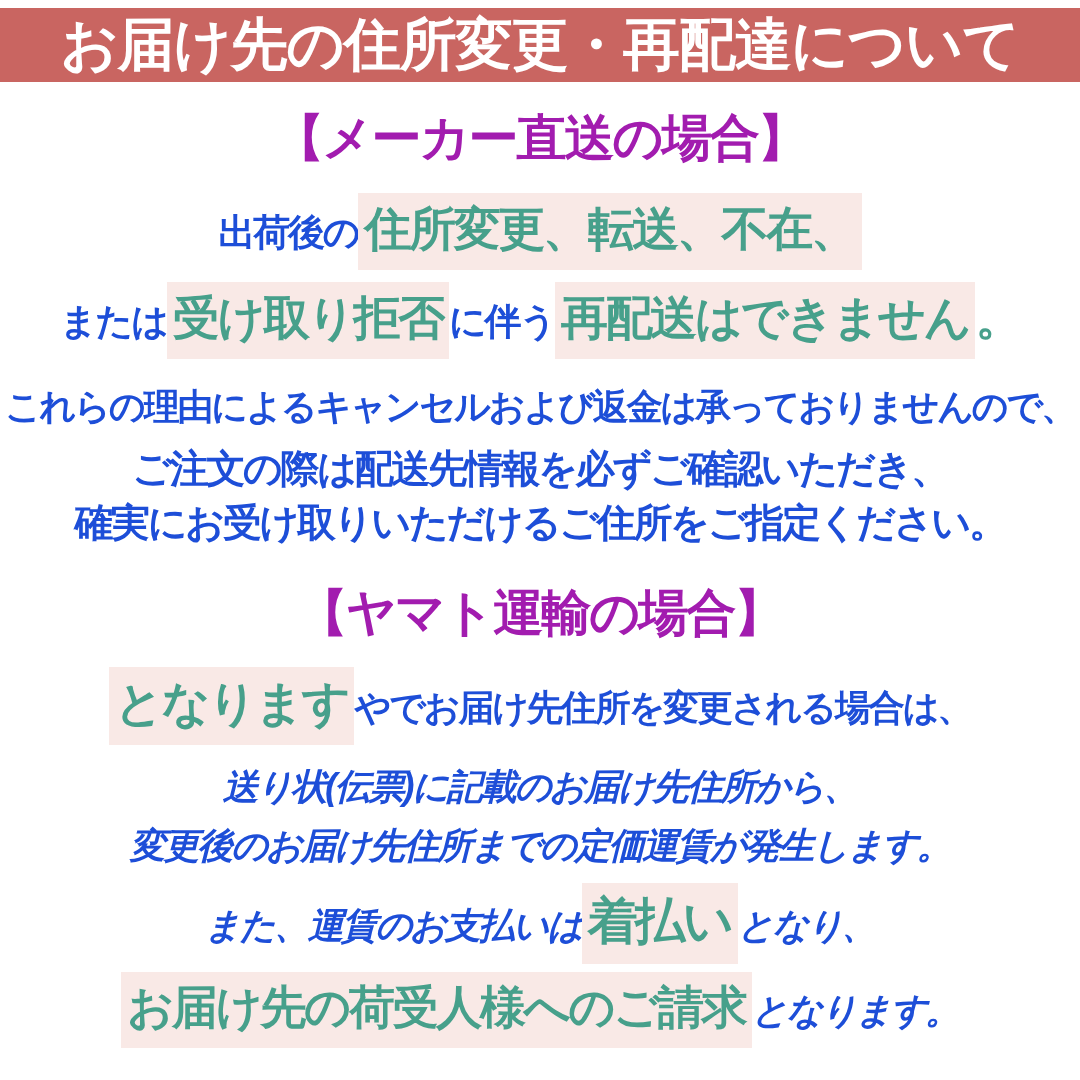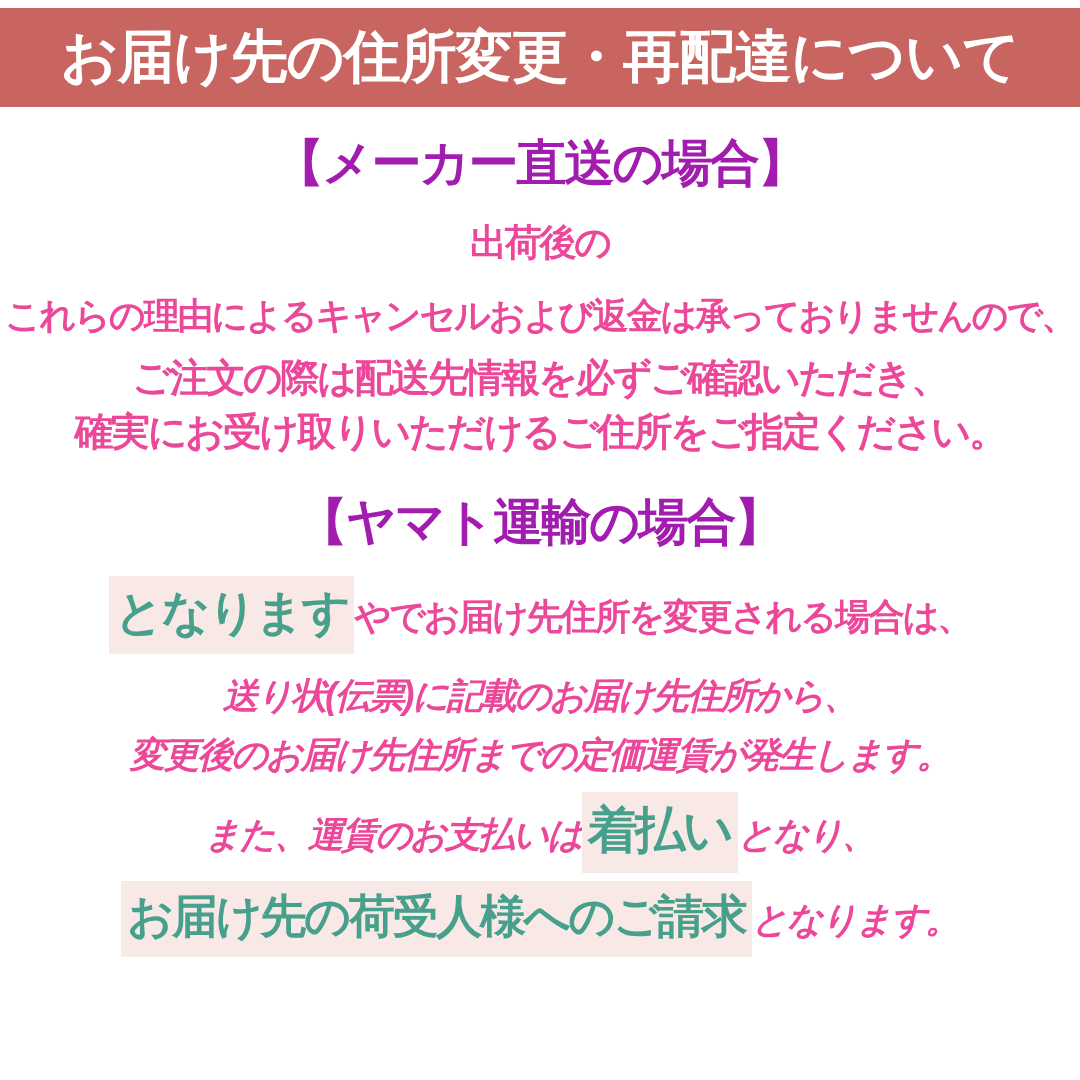--- a/index.html
+++ b/index.html
@@ -15,21 +15,21 @@
     background: #ffffff;
     overflow: hidden;
     display: flex;
     flex-direction: column;
     align-items: center;
   }
   
   .banner {
     margin-top: 8px;
     width: 1080px;
-    height: 99px;
+    height: 74px;
     background: #c96561;
     display: flex;
     align-items: center;
     justify-content: center;
     flex: 0 0 auto;
   }
   .banner-title {
     margin: 0;
     color: #ffffff;
     font-size: 57px;
@@ -51,21 +51,21 @@
   .line {
     margin: 0;
     display: flex;
     align-items: baseline;
     justify-content: center;
     white-space: nowrap;
     flex: 0 0 auto;
   }
   .seg { white-space: pre; }
   .seg-gray {
-    color: #ec4899;
+    color: #1d4ed8;
     font-weight: 600;
     letter-spacing: -0.06em;
   }
   .seg-teal {
     color: #47a08b;
     font-weight: 700;
     letter-spacing: -0.05em;
   }
   .hl {
     background: #f9e9e6;
@@ -99,22 +99,30 @@
 <div class="page" data-name="notice-page">
 
   <header class="banner" data-name="title-banner">
     <h1 class="banner-title" data-name="page-title">お届け先の住所変更・再配達について</h1>
   </header>
 
   <h2 class="sec-heading" data-name="section-heading-maker-direct">【メーカー直送の場合】</h2>
 
   <p class="line" data-name="line-address-change-forwarding">
     <span class="seg seg-gray fs37" data-name="text-segment">出荷後の</span>
+    <span class="seg seg-teal hl fs47" data-name="text-segment-highlighted">住所変更、転送、不在、</span>
   </p>
 
+  <p class="line" data-name="line-refusal-redelivery">
+    <span class="seg seg-gray fs37" data-name="text-segment">または</span>
+    <span class="seg seg-teal hl fs47" data-name="text-segment-highlighted">受け取り拒否</span>
+    <span class="seg seg-gray fs37" data-name="text-segment">に伴う</span>
+    <span class="seg seg-teal hl fs47" data-name="text-segment-highlighted">再配送はできません</span>
+    <span class="seg seg-teal fs47" data-name="text-segment">。</span>
+  </p>
 
   <p class="line" data-name="line-no-cancel-refund">
     <span class="seg seg-gray fs36" data-name="text-segment">これらの理由によるキャンセルおよび返金は承っておりませんので、</span>
   </p>
 
   <p class="line" data-name="line-confirm-shipping-info">
     <span class="seg seg-gray fs39" data-name="text-segment">ご注文の際は配送先情報を必ずご確認いただき、</span>
   </p>
 
   <p class="line" data-name="line-specify-address">

